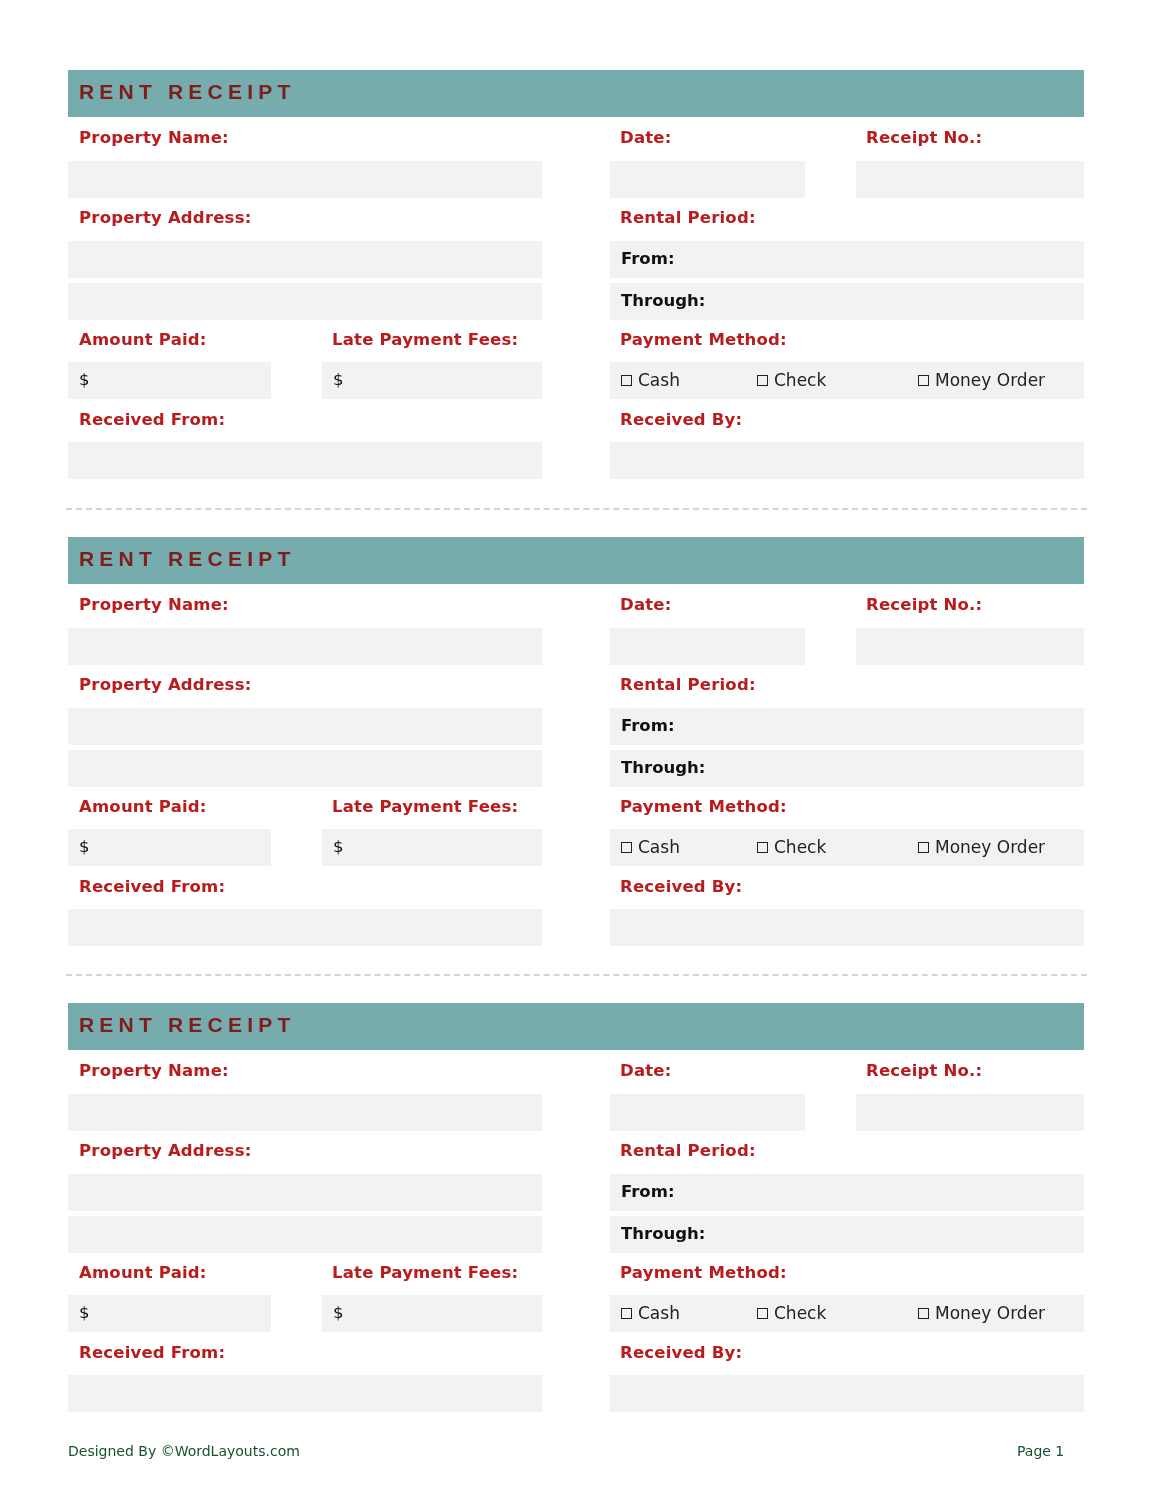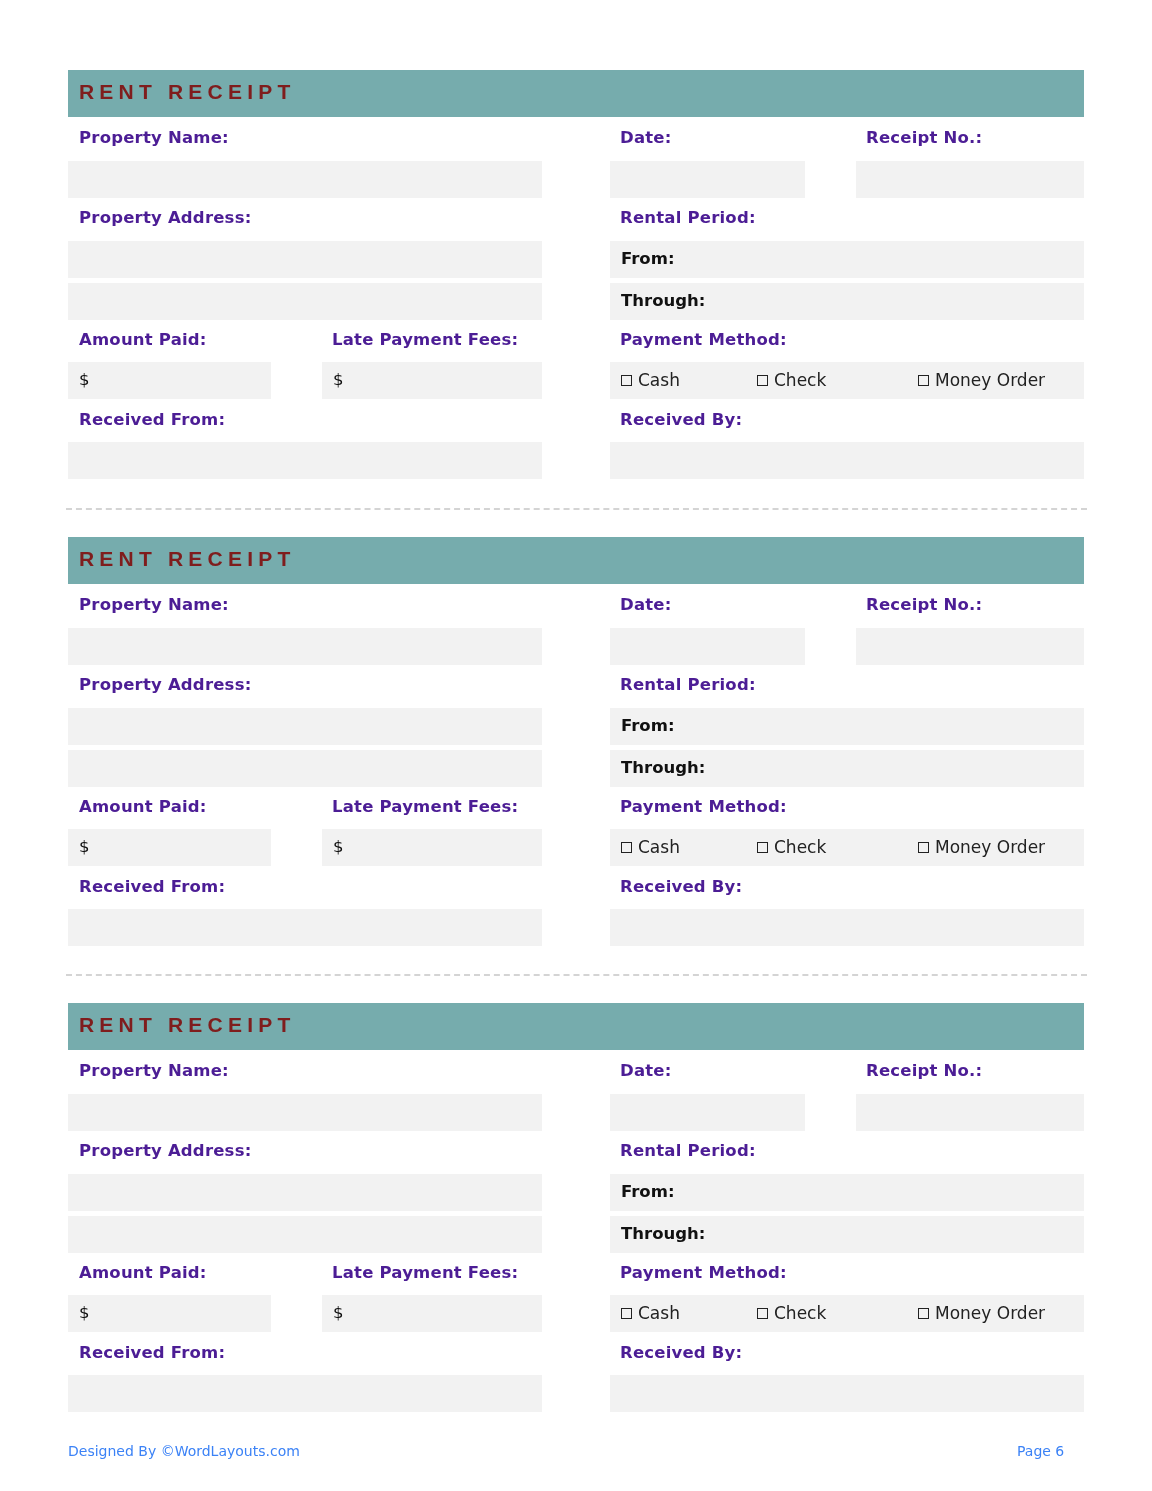--- a/index.html
+++ b/index.html
@@ -1,27 +1,27 @@
 <!DOCTYPE html>
 <html><head>
 <meta charset="utf-8">
 <style>
   html, body { margin: 0; padding: 0; background: #ffffff; }
   body { width: 1152px; height: 1491px; position: relative; font-family: "DejaVu Sans", "Liberation Sans", sans-serif; color: #111; overflow: hidden; }
   .receipt { position: absolute; left: 68px; width: 1016px; height: 410px; }
   .hdr { position: absolute; left: 0; top: 0; width: 1016px; height: 47px; background: #76acad; }
   .hdr-title { position: absolute; left: 11px; top: 10px; font-family: "Liberation Sans", sans-serif; font-weight: bold; font-size: 21px; letter-spacing: 5.2px; color: #7f1d1d; }
-  .lbl { position: absolute; font-family: "DejaVu Sans", sans-serif; font-weight: bold; font-size: 16.5px; color: #4c1d95; white-space: nowrap; letter-spacing: 0.2px; }
+  .lbl { position: absolute; font-family: "DejaVu Sans", sans-serif; font-weight: bold; font-size: 16.5px; color: #b91c1c; white-space: nowrap; letter-spacing: 0.2px; }
   .fld { position: absolute; background: #f2f2f2; height: 37px; }
   .fld-txt { position: absolute; left: 11px; top: 8px; font-family: "DejaVu Sans", sans-serif; font-size: 16.5px; color: #111; white-space: nowrap; }
   .fld-txt.bold { font-weight: bold; top: 8px; }
   .pm { position: absolute; top: 8px; font-family: "DejaVu Sans", sans-serif; font-size: 17px; color: #222; white-space: nowrap; display: flex; align-items: center; }
   .chk { display: inline-block; width: 11px; height: 11px; border: 1.3px solid #222; margin-right: 6px; box-sizing: border-box; }
   .sep { position: absolute; left: 66px; width: 1021px; height: 0; border-top: 2px dashed #d4d4d4; }
-  .footer { position: absolute; top: 1443px; font-family: "DejaVu Sans", sans-serif; font-size: 14px; color: #3b82f6; }
+  .footer { position: absolute; top: 1443px; font-family: "DejaVu Sans", sans-serif; font-size: 14px; color: #14532d; }
 </style>
 </head>
 <body>
 
 <div id="receipts-root">
   <div class="receipt" style="top: 70px;">
     <div class="hdr">
       <span class="hdr-title">RENT RECEIPT</span>
     </div>
 
@@ -192,13 +192,13 @@
 
     <div class="fld" style="left:0; top:372px; width:474px;"></div>
     <div class="fld" style="left:542px; top:372px; width:474px;"></div>
   </div>
 </div>
 
 <div class="sep" style="top:508px;"></div>
 <div class="sep" style="top:974px;"></div>
 
 <div class="footer" style="left:68px;">Designed By ©WordLayouts.com</div>
-<div class="footer" style="left:1017px;">Page 6</div>
+<div class="footer" style="left:1017px;">Page 1</div>
 
 </body></html>

